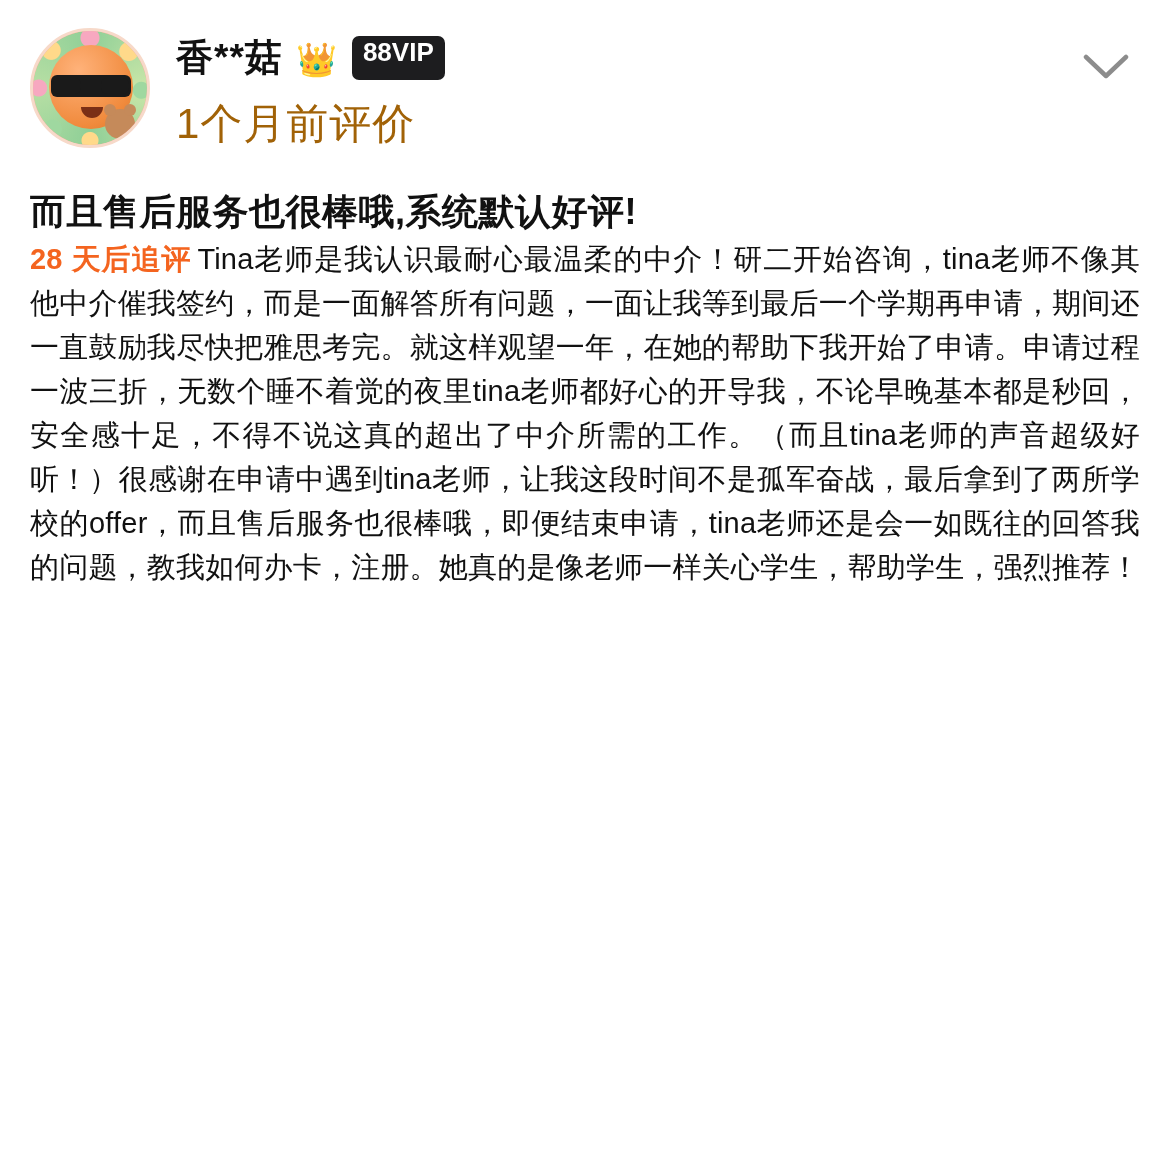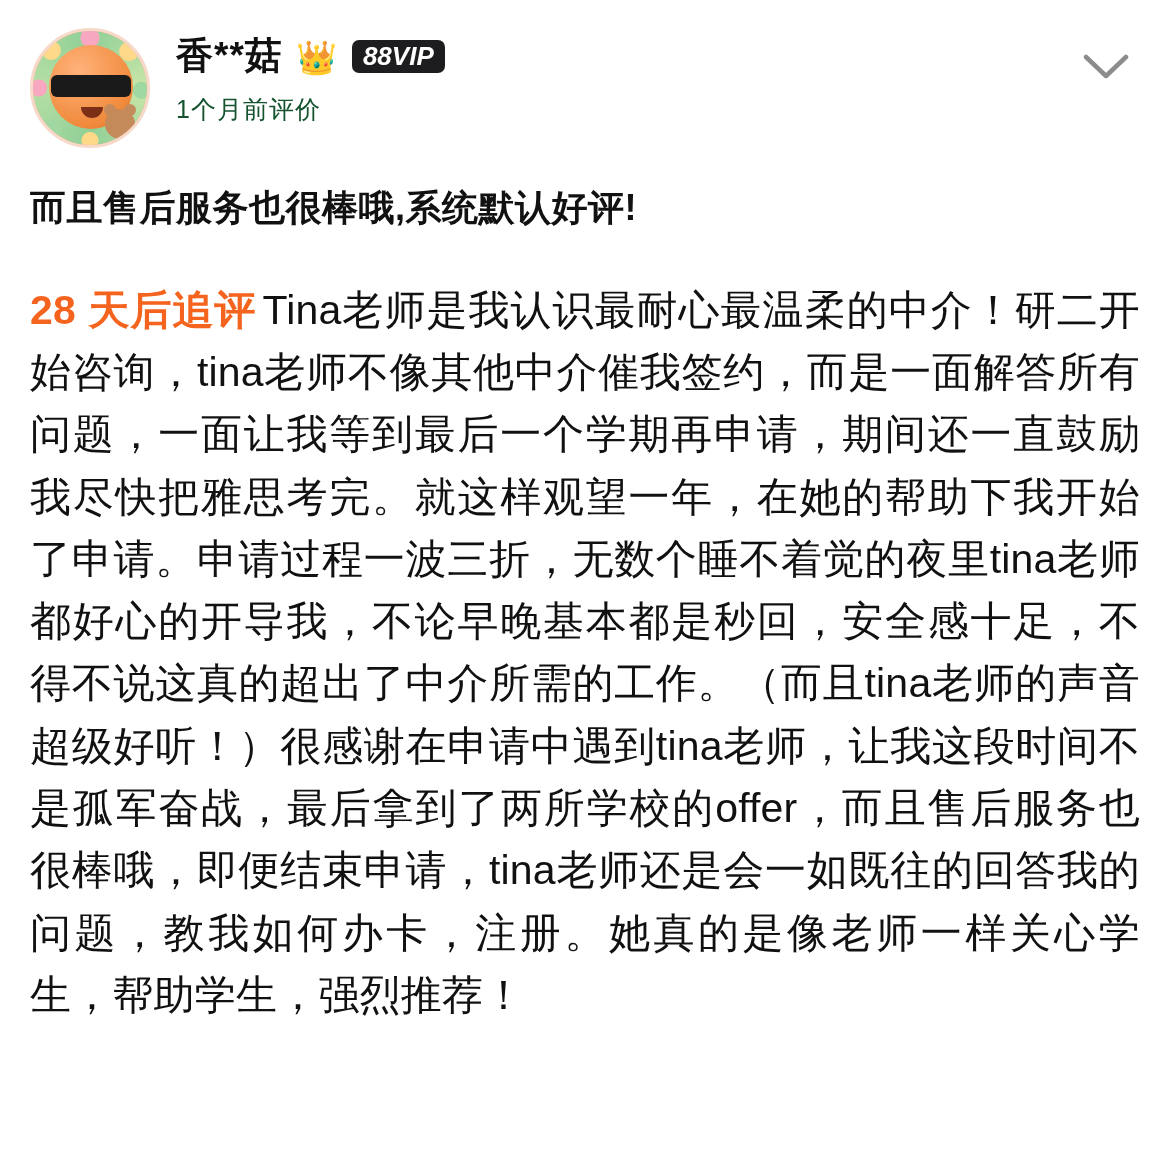--- a/index.html
+++ b/index.html
@@ -144,31 +144,30 @@
     top: 1px;
   }
   .vip-badge {
     display: inline-flex;
     align-items: center;
     justify-content: center;
     background: #1d1d1f;
     color: #ffffff;
     font-size: 26px;
     font-weight: bold;
-    font-style: italic;
     border-radius: 7px;
-    padding: 3px 11px 3px 11px;
+    padding: 3px 11px 14px 11px;
     letter-spacing: 0px;
     line-height: 1.05;
   }
 
   .review-time {
     margin-top: 16px;
-    font-size: 25px;
-    color: #14532d;
+    font-size: 42px;
+    color: #a16207;
     letter-spacing: 1px;
   }
 
   .chevron-button {
     position: absolute;
     right: 6px;
     top: 46px;
     width: 56px;
     height: 40px;
     display: flex;
@@ -182,22 +181,21 @@
     margin-top: 36px;
   }
   .first-comment {
     font-size: 36px;
     font-weight: bold;
     color: #111111;
     line-height: 1.35;
     letter-spacing: 0.5px;
   }
   .append-block {
-    margin-top: 46px;
-    font-size: 41px;
+    font-size: 29px;
     line-height: 1.52;
     color: #111111;
     letter-spacing: 0.2px;
     text-align: justify;
     text-justify: inter-character;
   }
   .append-label {
     color: #f4641f;
     font-weight: bold;
     margin-right: 6px;

